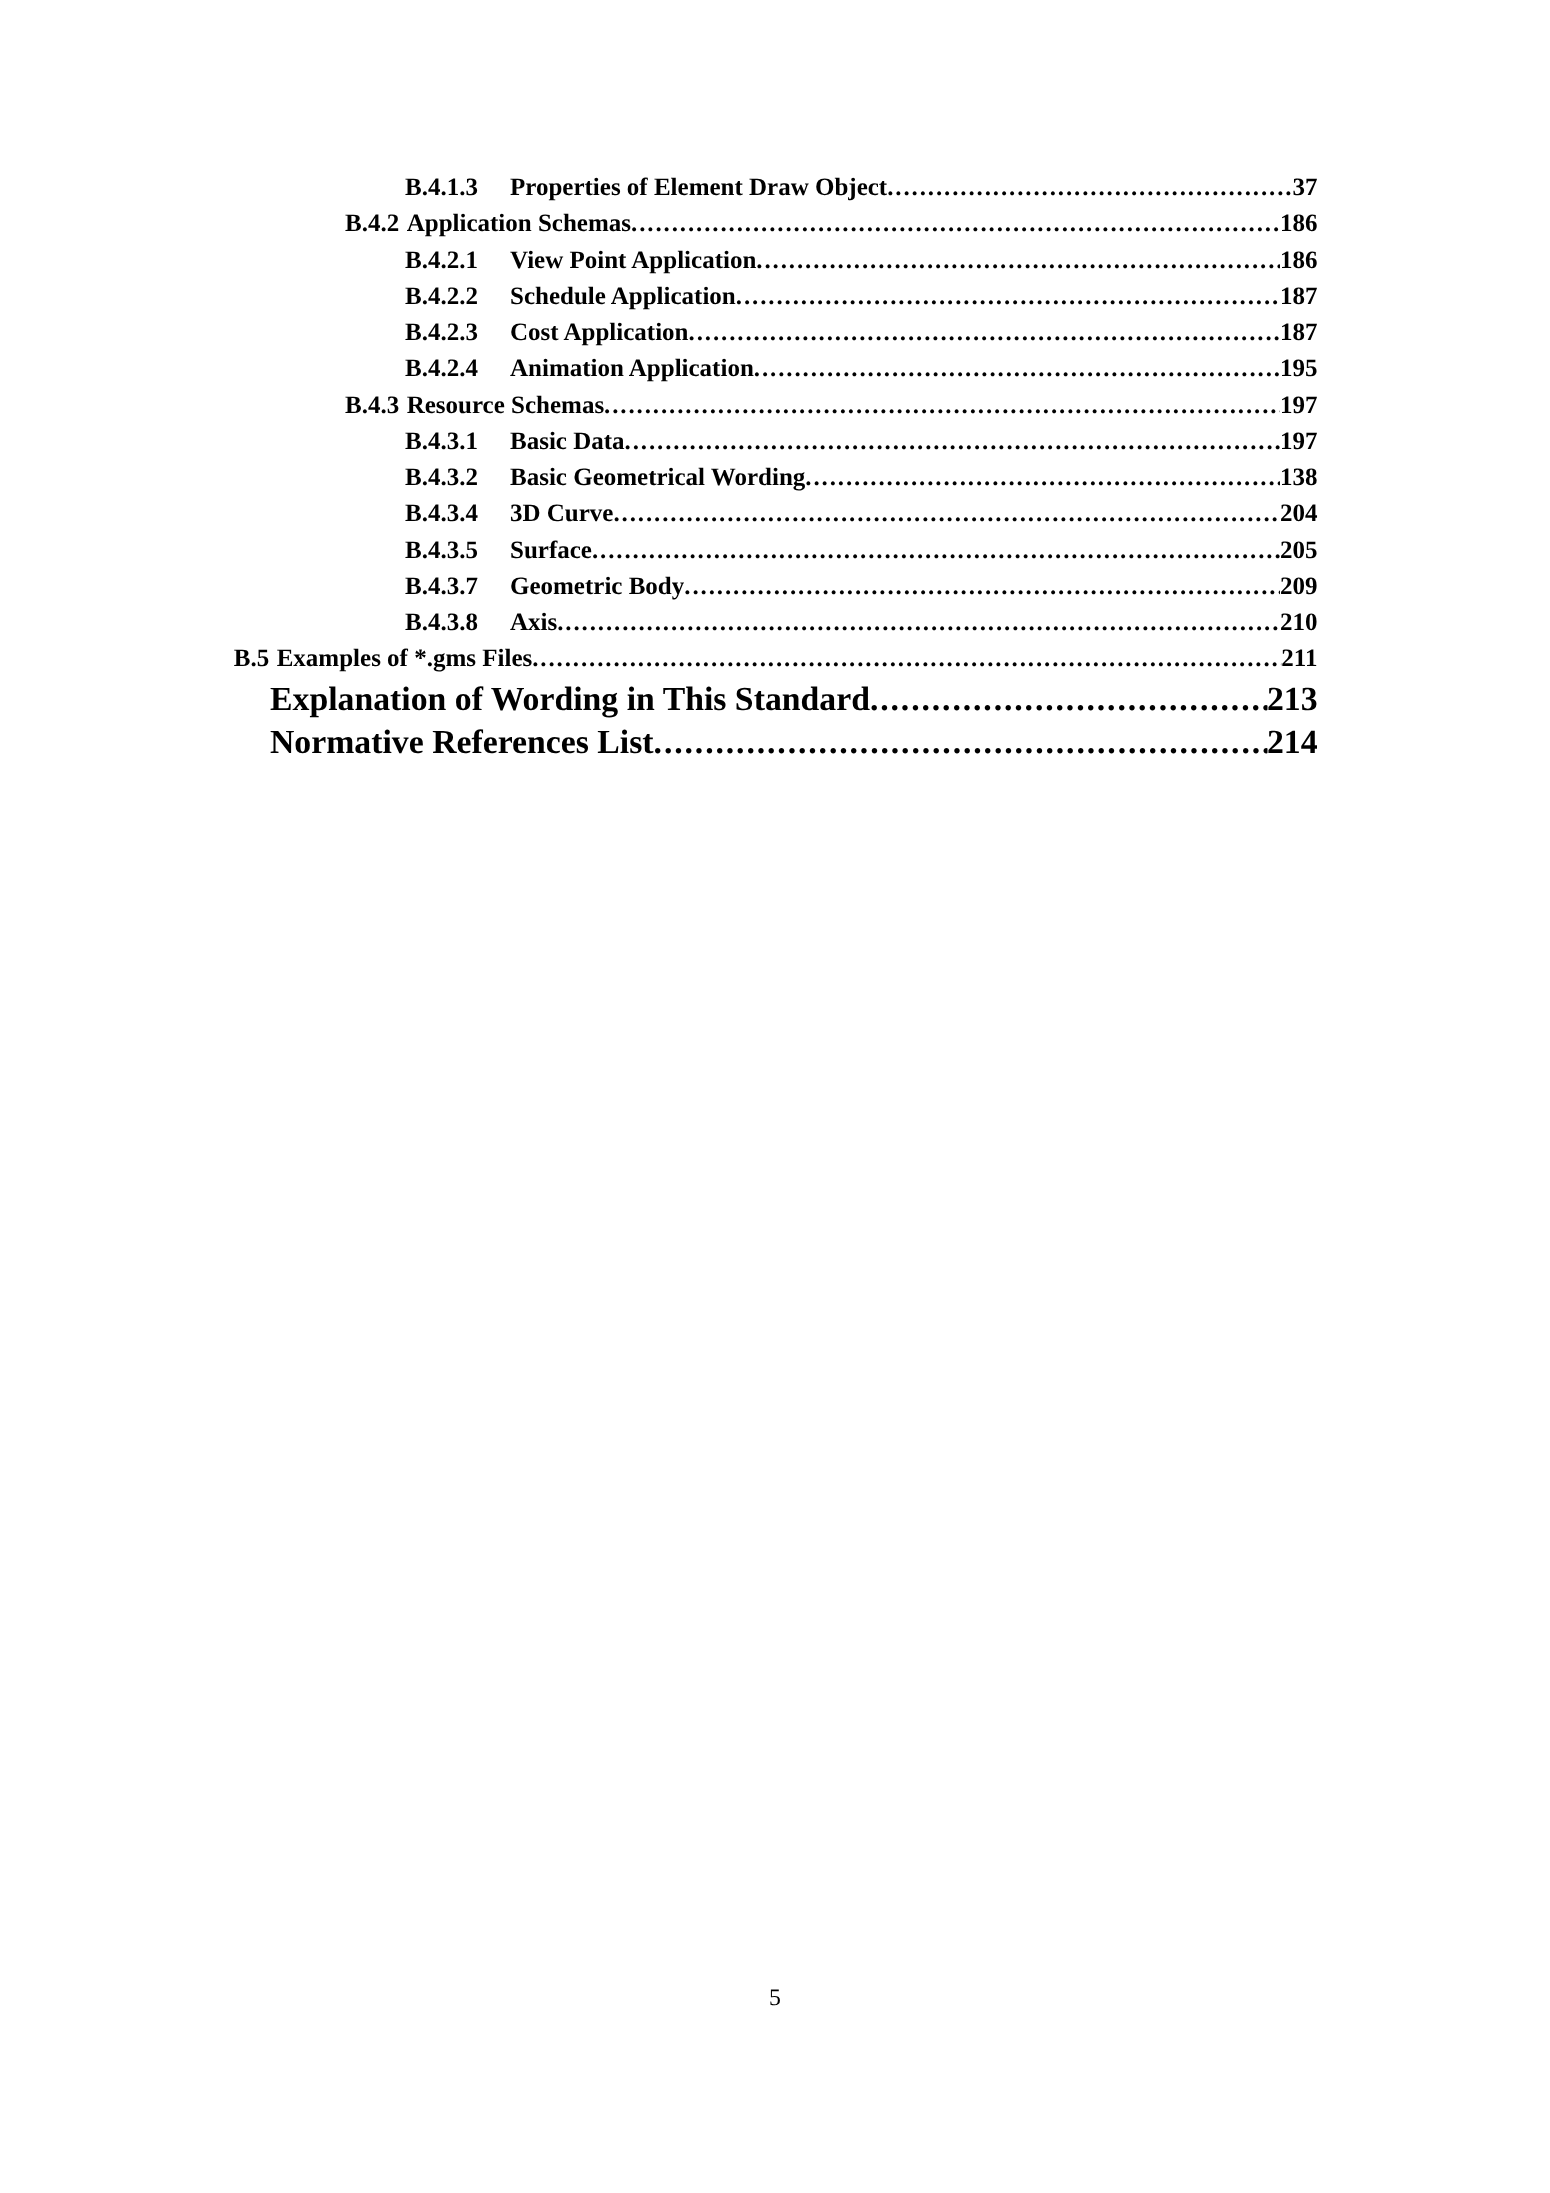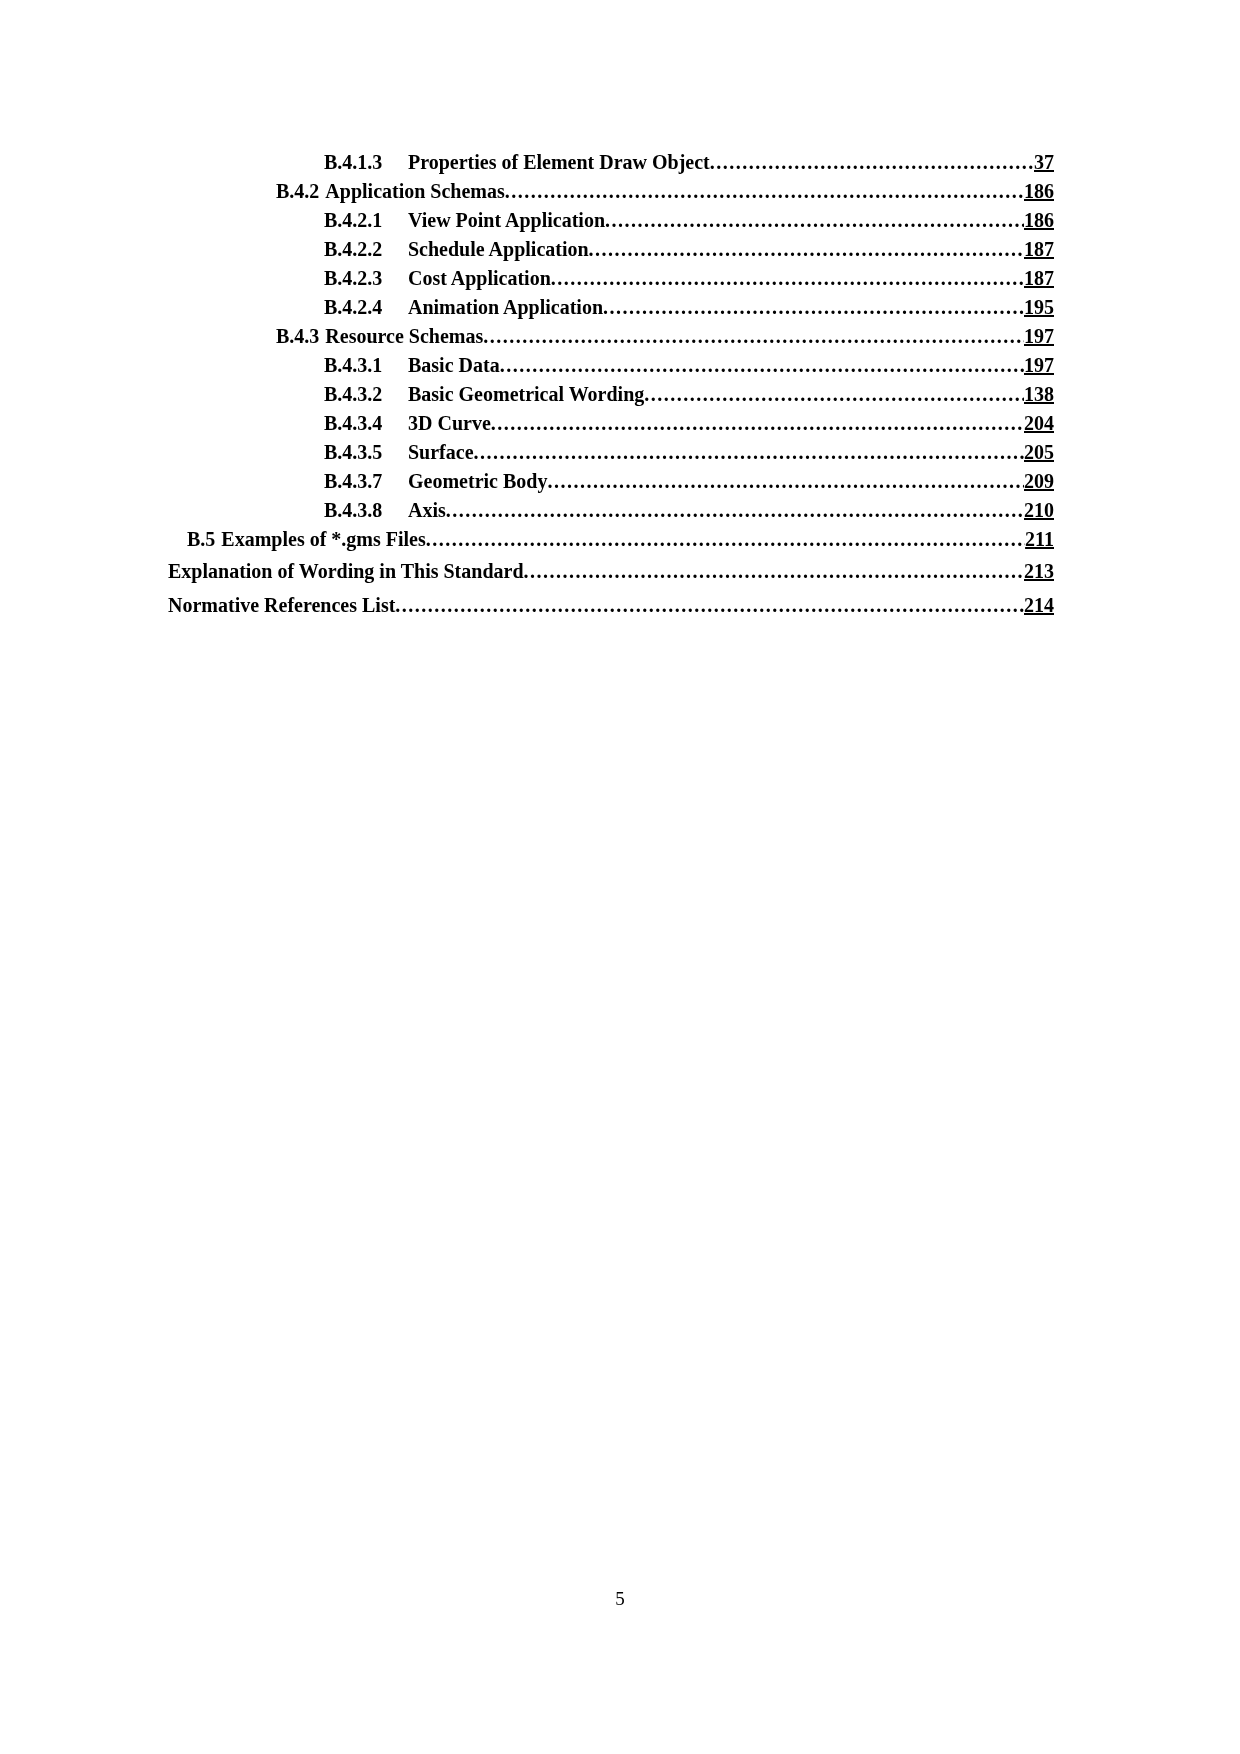--- a/index.html
+++ b/index.html
@@ -8,21 +8,21 @@
     height: 1754px;
     background: #ffffff;
     position: relative;
     font-family: "Liberation Serif", "DejaVu Serif", serif;
     color: #000000;
     overflow: hidden;
   }
   .toc {
     position: absolute;
     left: 168px;
-    top: 148px;
+    top: 136px;
     width: 886px;
   }
   .toc-row {
     display: flex;
     align-items: baseline;
     font-weight: bold;
     font-size: 20px;
     height: 29px;
     line-height: 29px;
     white-space: nowrap;
@@ -31,32 +31,32 @@
   
   .lvl4 { padding-left: 156px; }
   .lvl4 .num { flex: 0 0 84px; }
   
   .lvl3 { padding-left: 108px; }
   .lvl3 .num { margin-right: 6px; }
   
   .lvl2 { padding-left: 19px; }
   .lvl2 .num { margin-right: 6px; }
   
-  .lvl1 { font-size: 20px; height: 34px; line-height: 34px; }
+  .lvl1 { font-size: 27px; height: 34px; line-height: 34px; margin-left: 48px; }
   .leader {
     flex: 1 1 auto;
     overflow: hidden;
     white-space: nowrap;
     min-width: 12px;
     letter-spacing: 1.5px;
   }
   .leader::after {
     content: "...........................................................................................................................................................................................................";
   }
-  .pagenum { white-space: pre; text-decoration: underline; }
+  .pagenum { white-space: pre; }
   .footer-pagenum {
     position: absolute;
     left: 0;
     top: 1588px;
     width: 100%;
     text-align: center;
     font-size: 19px;
     font-weight: normal;
   }
 </style>

